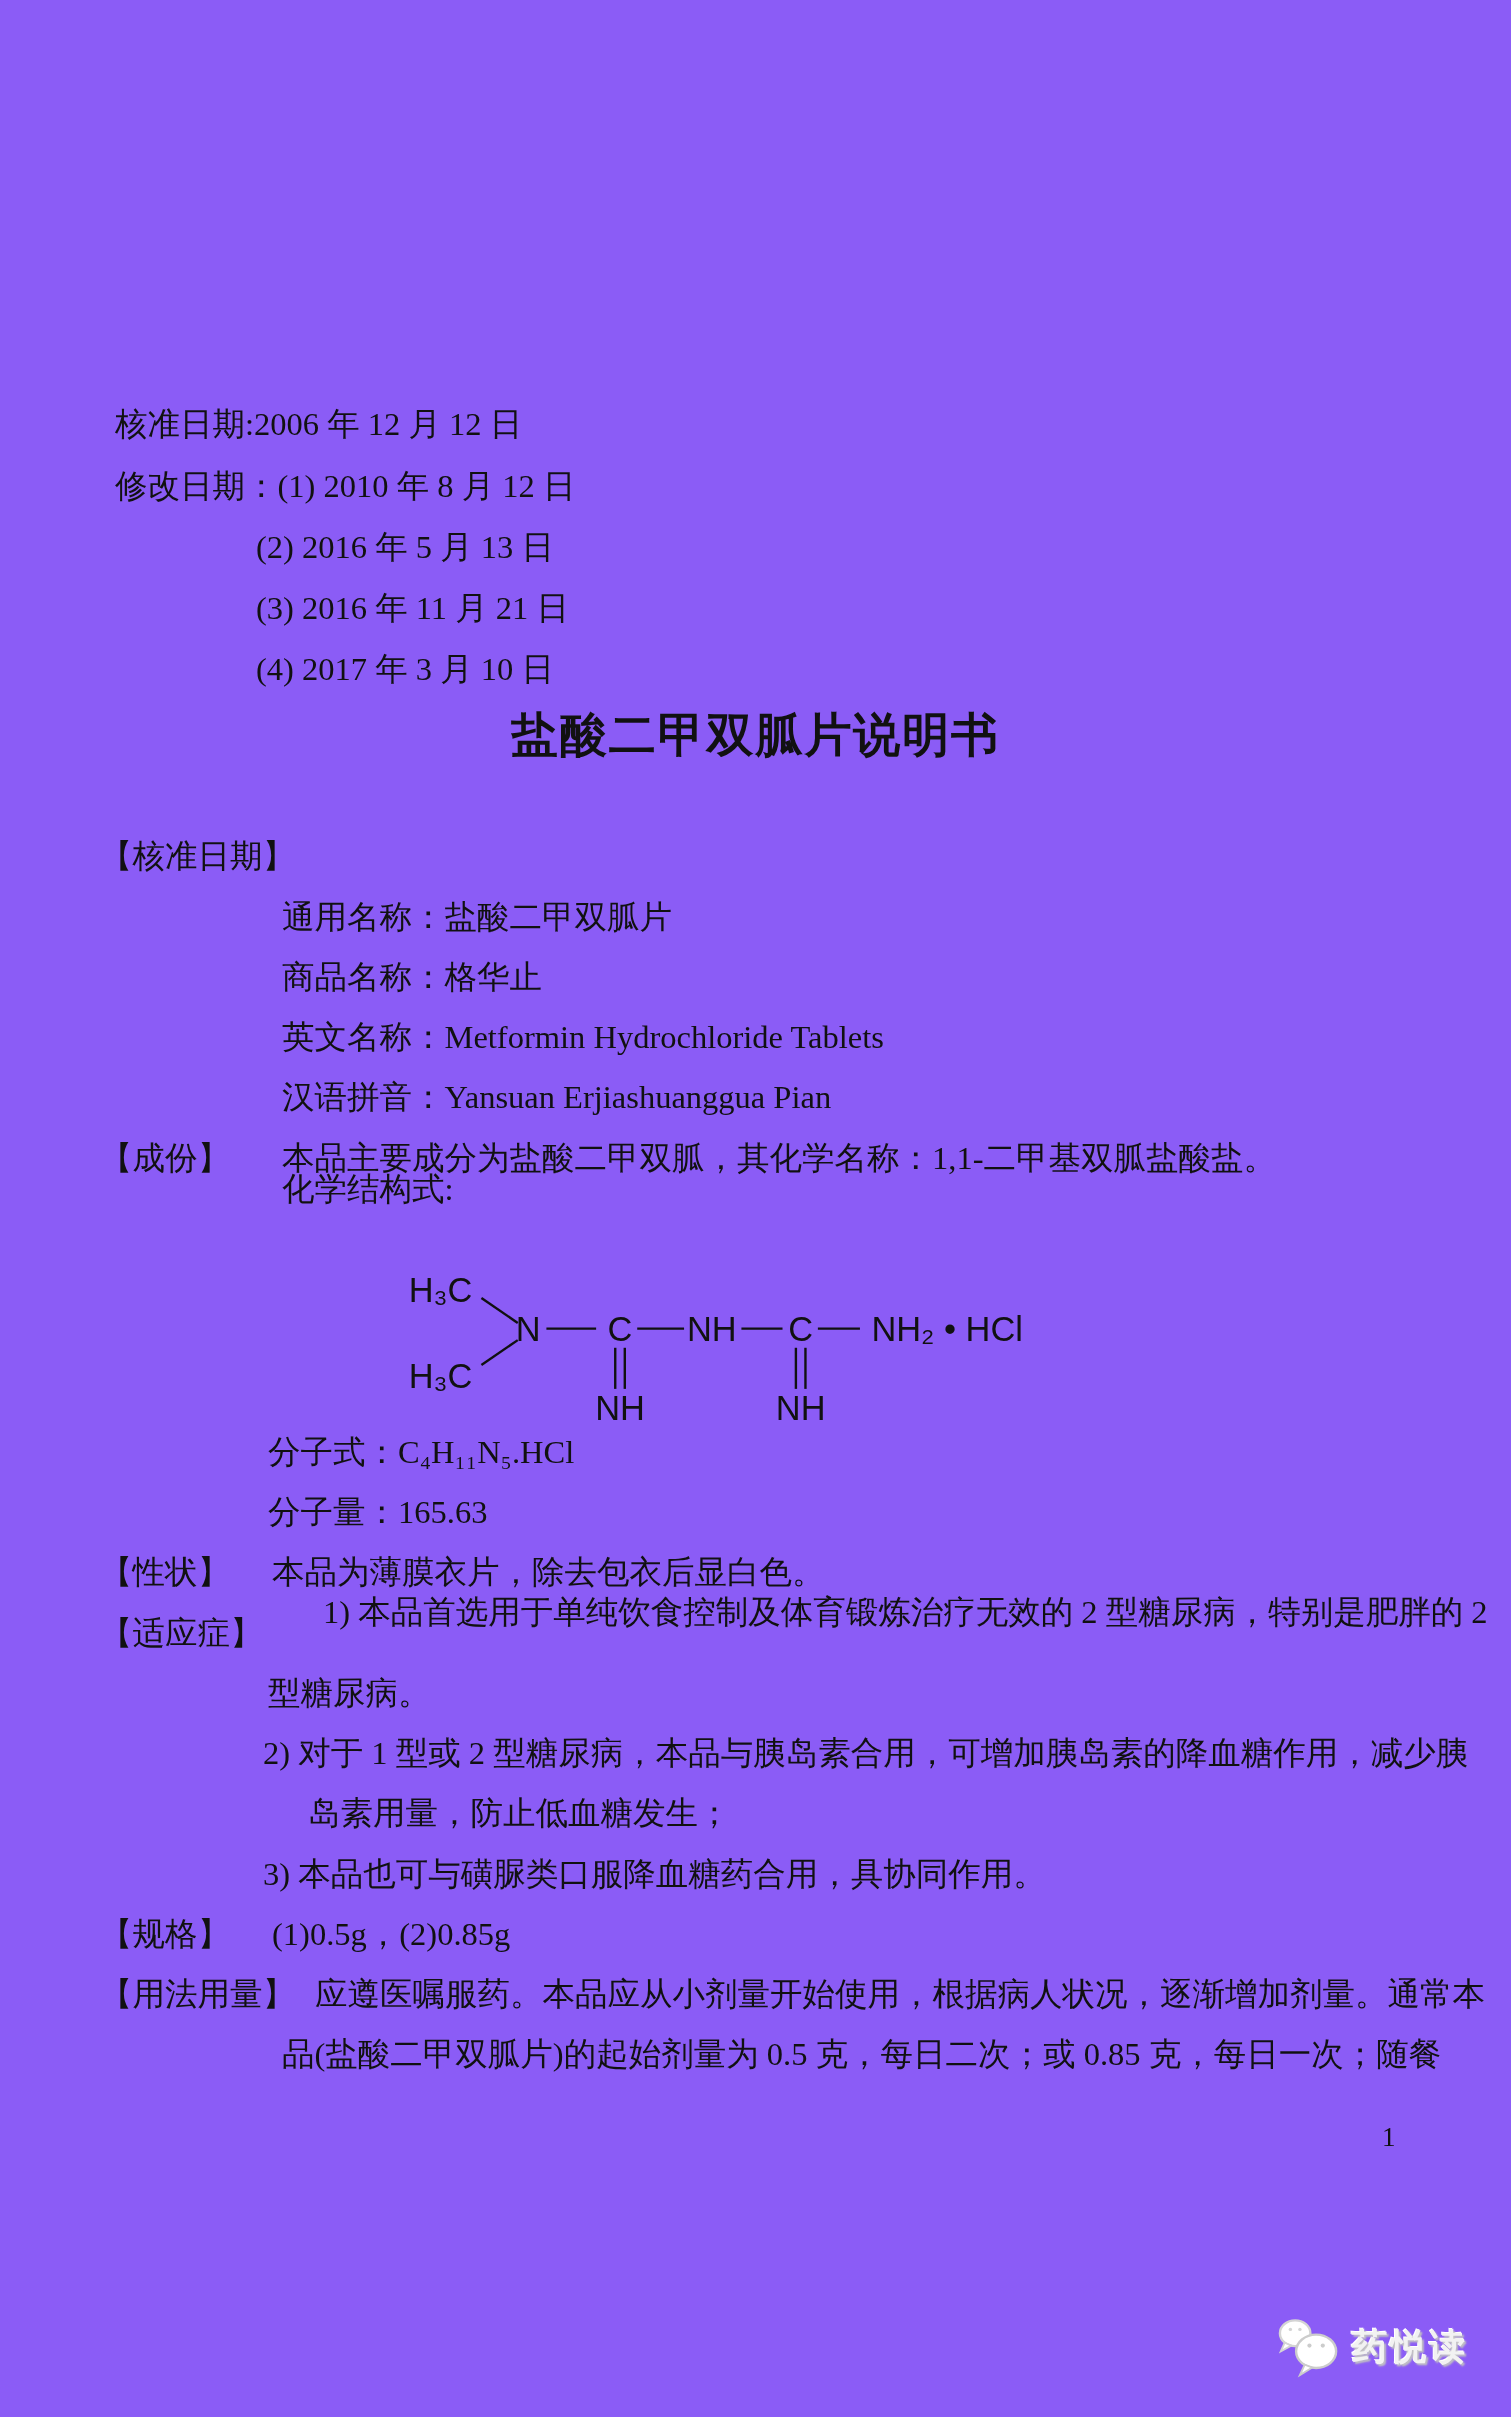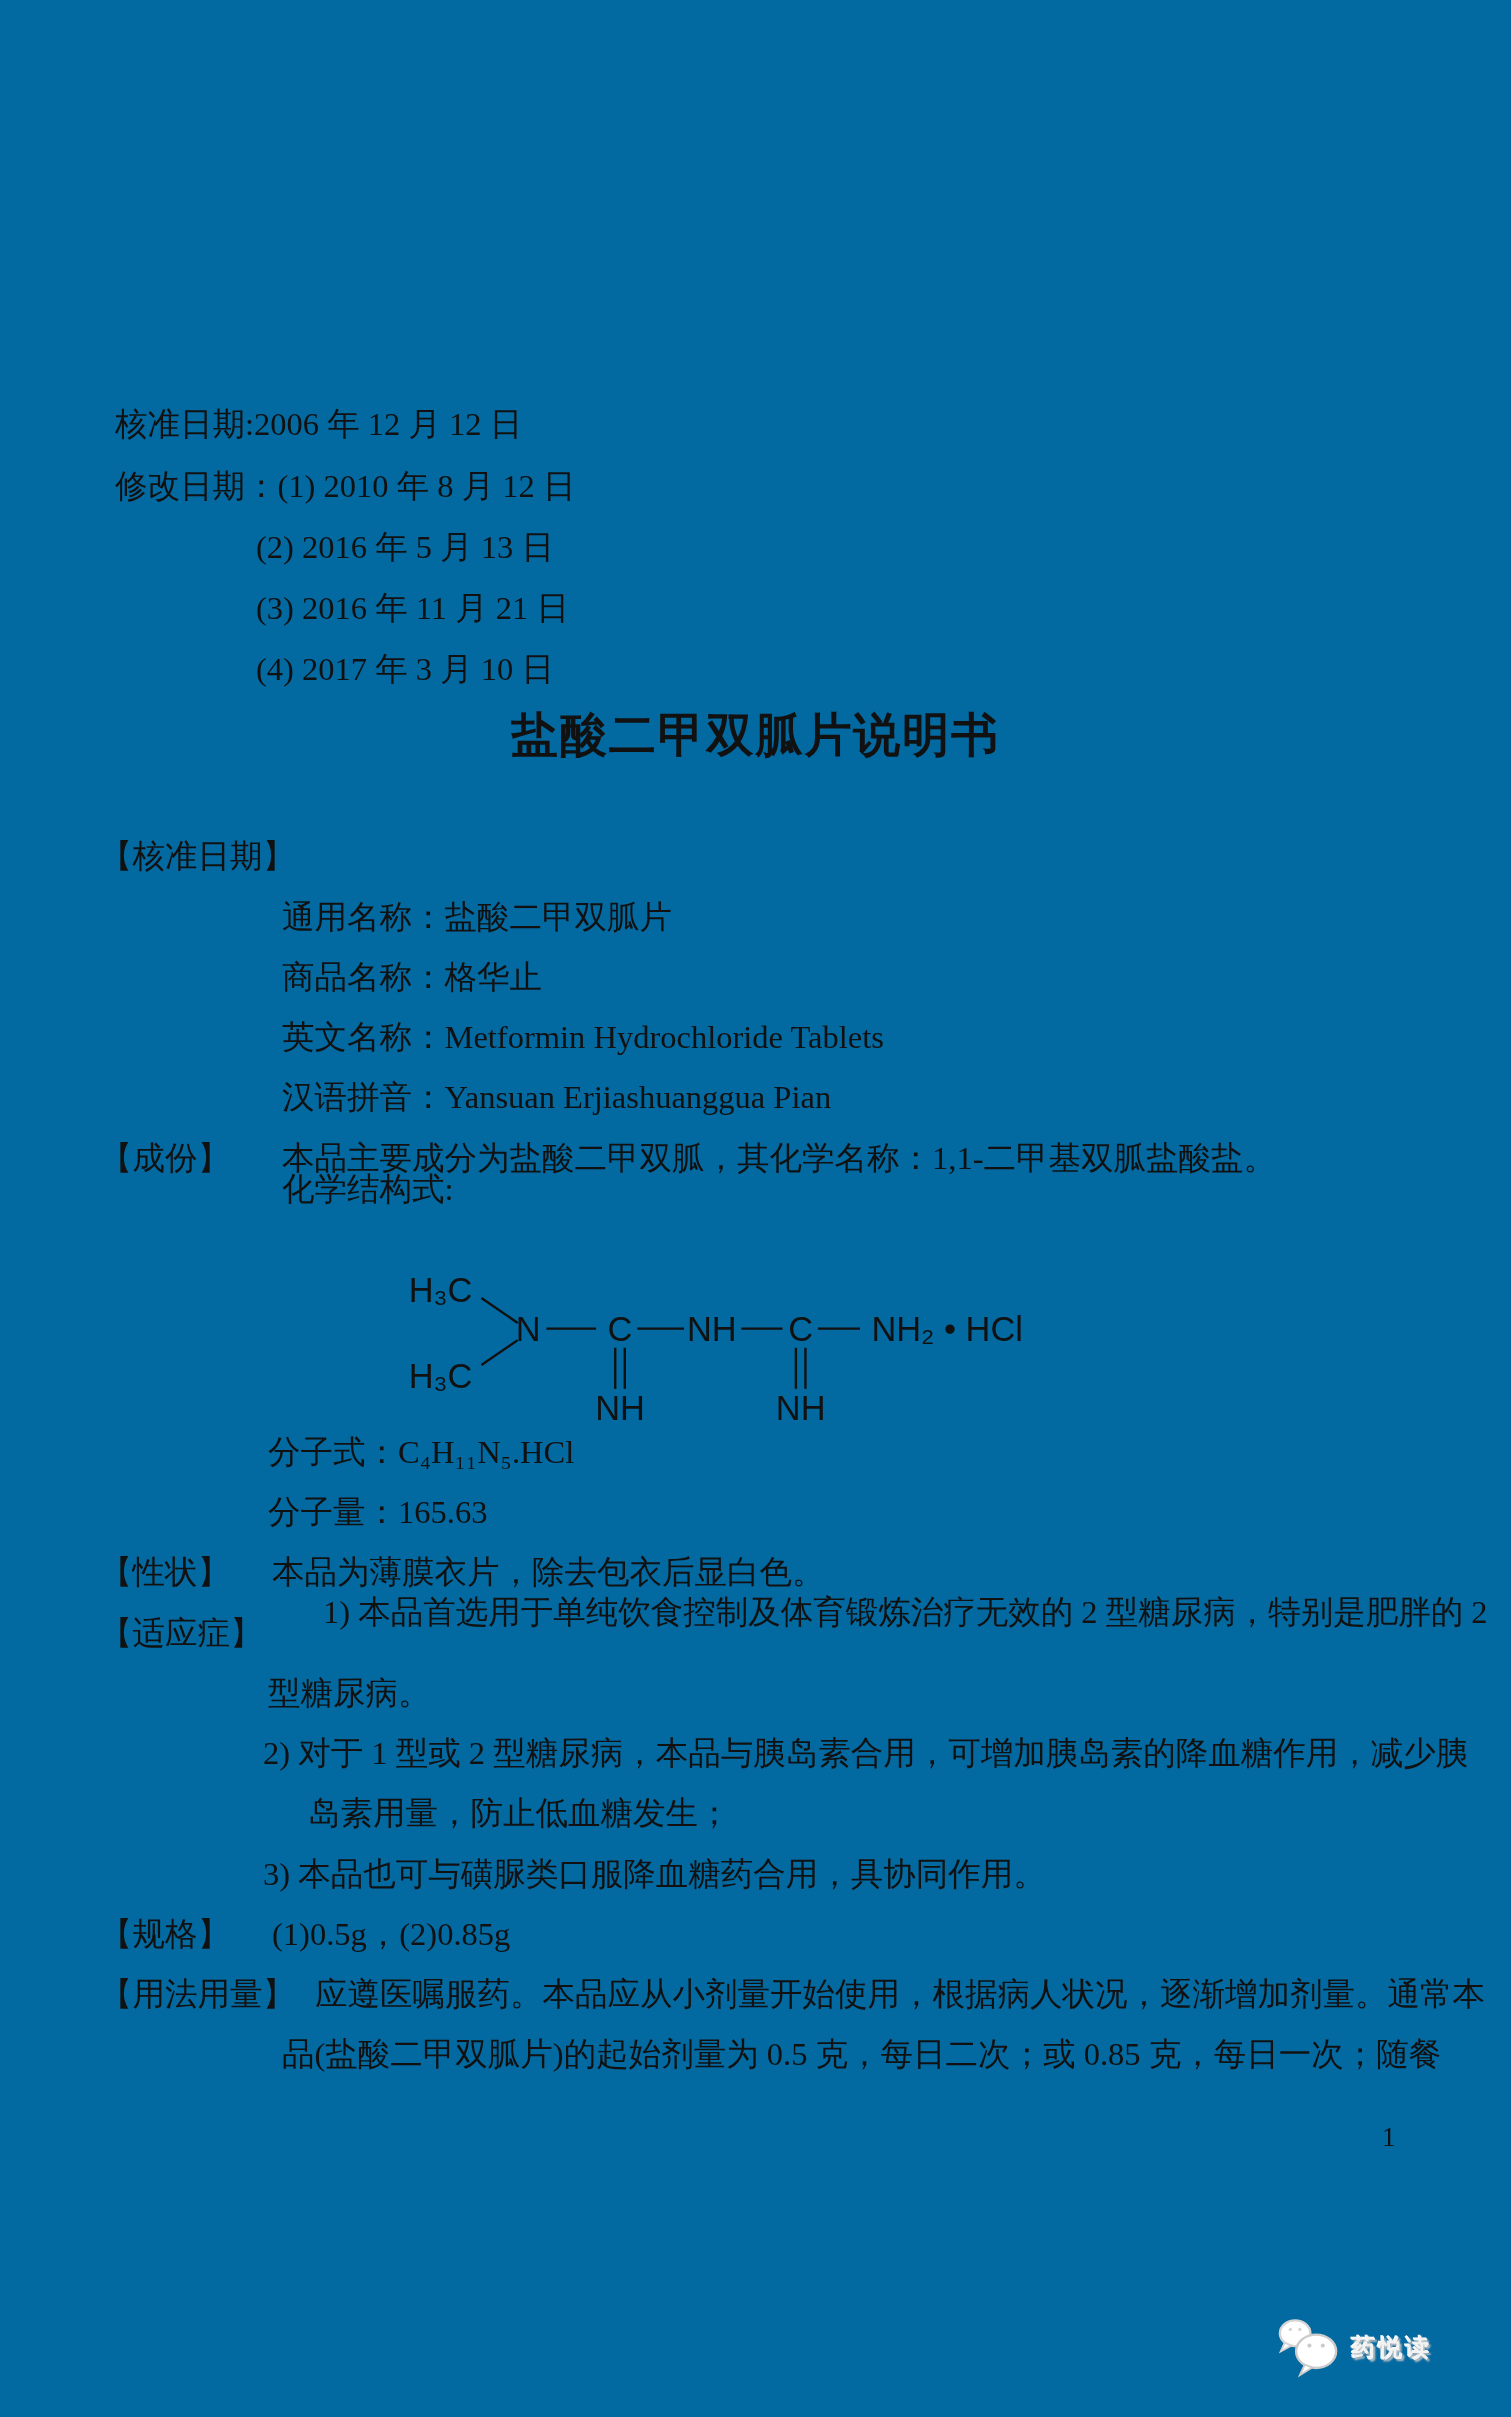--- a/index.html
+++ b/index.html
@@ -1,20 +1,20 @@
 <!DOCTYPE html>
 <html><head>
 <meta charset="utf-8">
 <style>
   html, body { margin: 0; padding: 0; background: #ffffff; }
   .page {
     position: relative;
     width: 1511px;
     height: 2417px;
-    background: #0369a1;
+    background: #8b5cf6;
     font-family: "Liberation Serif", "DejaVu Serif", serif;
     color: #111111;
     overflow: hidden;
     text-decoration: underline;
   }
   .line {
     position: absolute;
     font-size: 32.5px;
     line-height: 42px;
     white-space: pre;
@@ -46,21 +46,21 @@
     font-size: 27px;
   }
   .watermark {
     position: absolute;
     display: flex;
     align-items: center;
     gap: 9.6px;
   }
   .watermark-text {
     font-family: "Liberation Sans", "DejaVu Sans", sans-serif;
-    font-size: 24px;
+    font-size: 36px;
     font-weight: bold;
     color: #f2f2f2;
     text-shadow: 1.9px 1.9px 1.9px #c2c2c2, -1px -1px 0 #ffffff;
     letter-spacing: 2.9px;
     white-space: pre;
   }
 </style>
 </head>
 <body>
 

